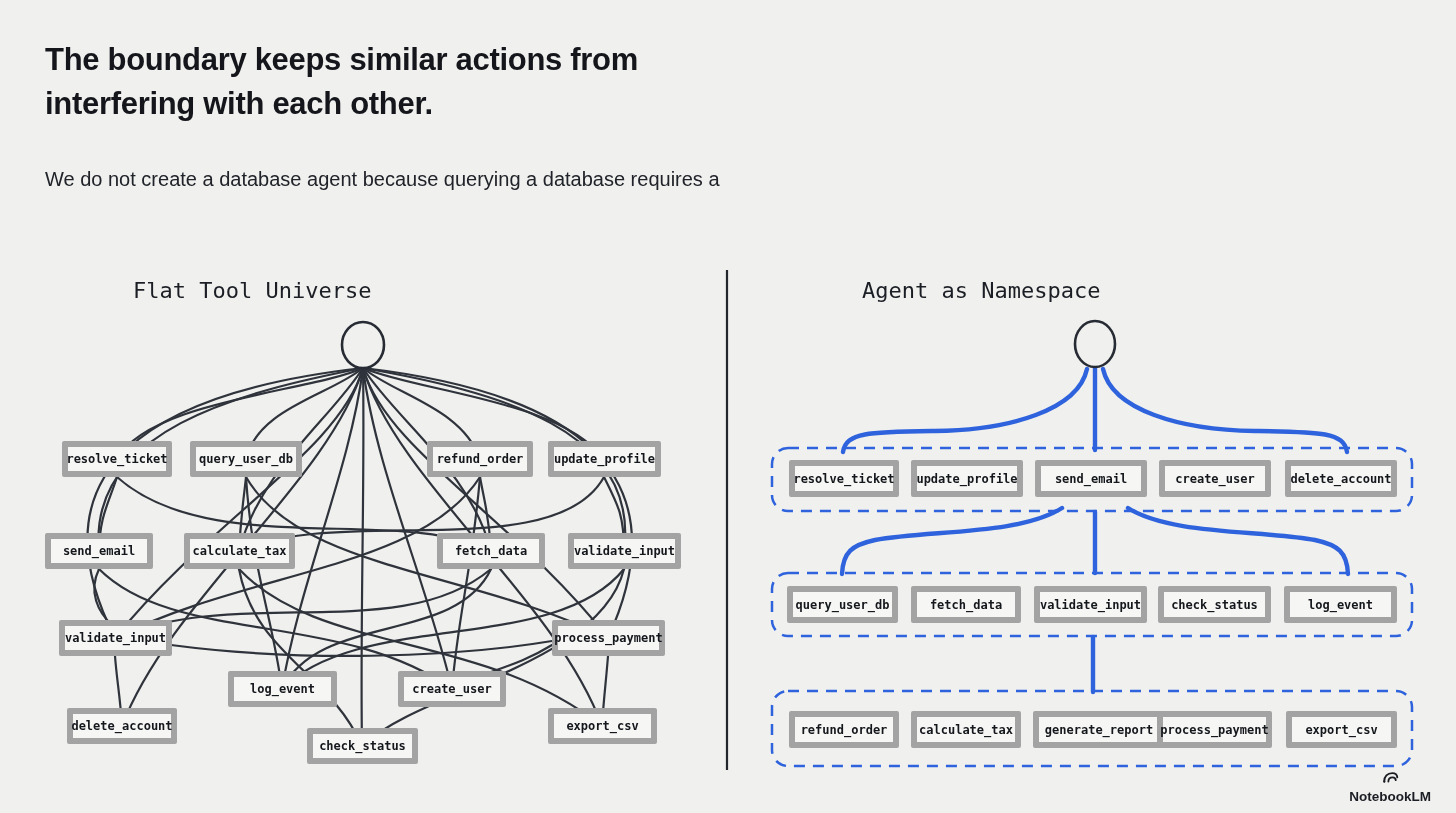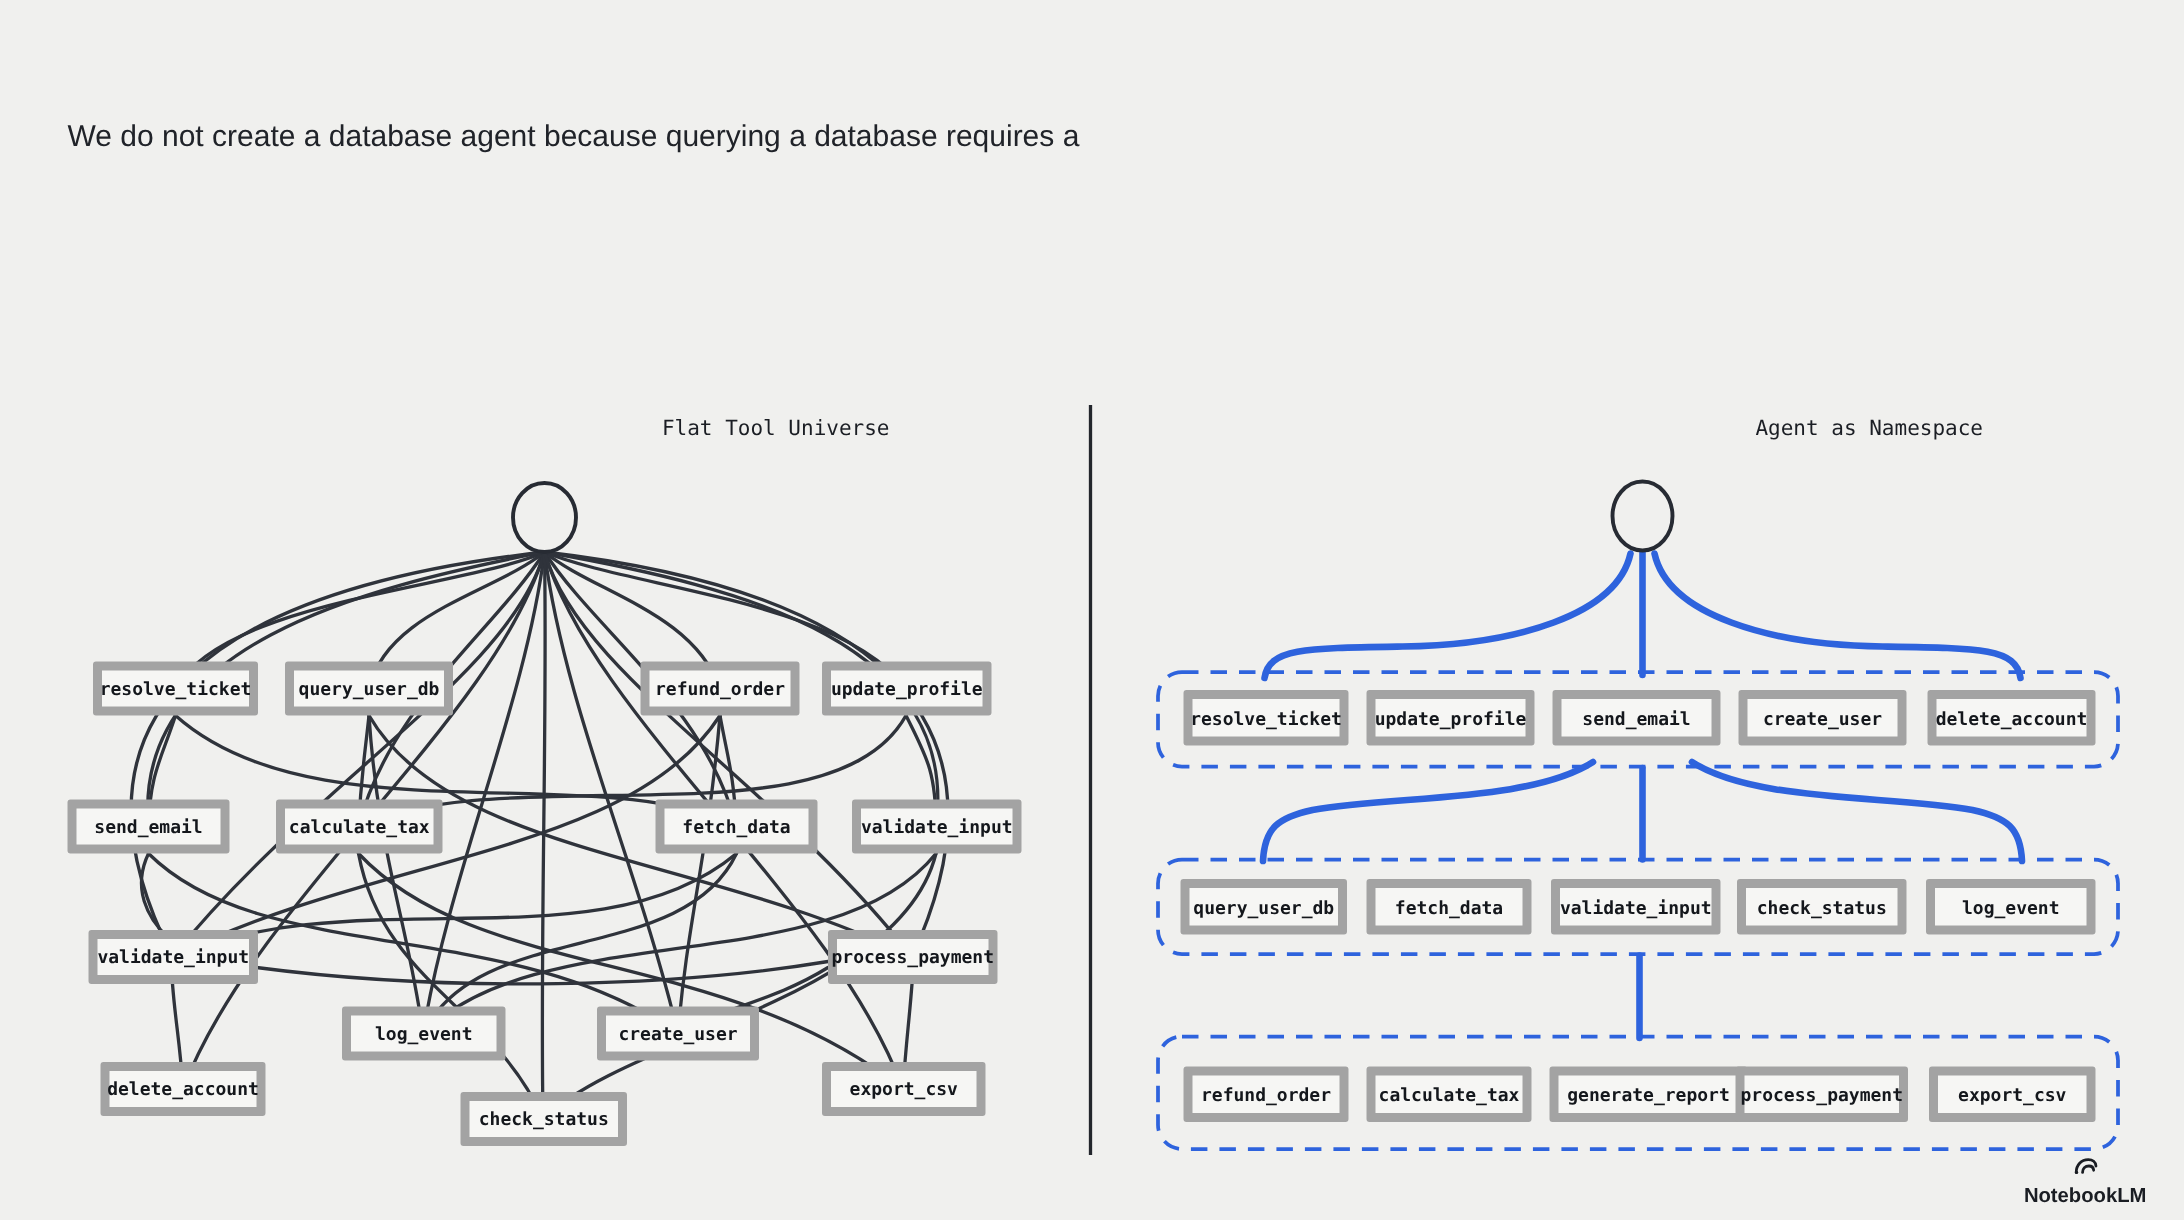--- a/index.html
+++ b/index.html
@@ -16,23 +16,23 @@
     font-size: 31px; font-weight: bold; letter-spacing: -0.3px;
     line-height: 44px; color: #14161b;
   }
   .title span { display: block; }
   .subtitle {
     margin-top: 16px; font-size: 20px; line-height: 25.5px; color: #202329;
   }
   .subtitle span { display: block; margin-top: 41px; }
 
   .diagram-title {
-    position: absolute; width: 460px; text-align: right;
+    position: absolute; width: 460px; text-align: left;
     font-family: "DejaVu Sans Mono", monospace;
-    font-size: 14px; font-weight: 500; color: #1b1e24;
+    font-size: 22px; font-weight: 500; color: #1b1e24;
   }
   svg.layer { position: absolute; left: 0; top: 0; z-index: 1; }
 
   .tool-box {
     position: absolute; z-index: 2; height: 36px;
     background: #f6f6f4; border: 6px solid #a3a3a3; border-radius: 2px;
     display: flex; align-items: center; justify-content: center;
     font-family: "DejaVu Sans Mono", monospace;
     font-size: 12px; font-weight: bold; color: #14171c;
     box-sizing: border-box; white-space: nowrap;
@@ -41,20 +41,22 @@
     position: absolute; right: 25px; bottom: 9px; z-index: 3;
     display: flex; align-items: center; gap: 5px;
     font-size: 13.5px; font-weight: bold; color: #1a1d23; flex-direction: column;
   }
 </style>
 </head>
 <body>
 
 <div class="header">
   <div class="title">
+    <span>The boundary keeps similar actions from</span>
+    <span>interfering with each other.</span>
   </div>
   <div class="subtitle">
     <span>We do not create a database agent because querying a database requires a</span>
   </div>
 </div>
 
 <div class="diagram-title" style="left:133px; top:278px;">Flat Tool Universe</div>
 <div class="diagram-title" style="left:862px; top:278px;">Agent as Namespace</div>
 
 <svg class="layer" width="1456" height="813" viewBox="0 0 1456 813">

